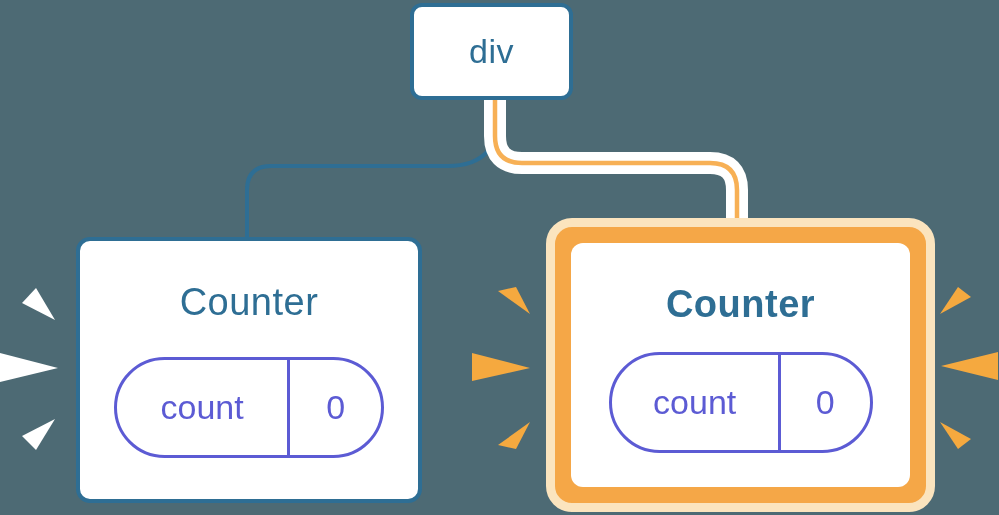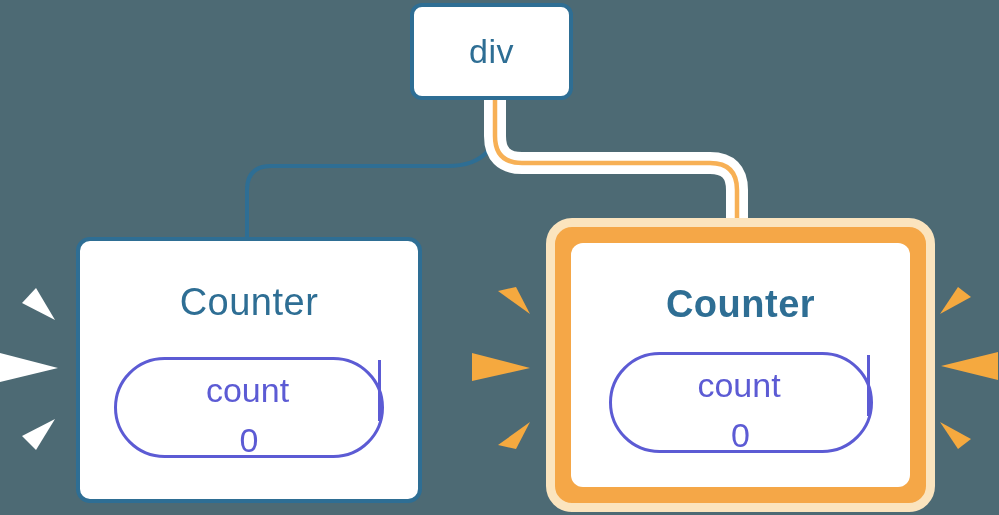--- a/index.html
+++ b/index.html
@@ -46,21 +46,21 @@
     padding-top:44px; box-sizing:border-box;
   }
   .card-title{
     color:var(--blue); font-size:38px; line-height:34px; letter-spacing:.5px;
   }
   .card-title.bold{ font-weight:bold; }
 
   
   .pill{
     box-sizing:border-box; border:3px solid var(--purple); border-radius:52px;
-    background:var(--white); display:flex; align-items:stretch;flex-direction:column;
+    background:var(--white); display:flex; align-items:stretch;
   }
   .card-left .pill{ width:270px; height:101px; margin-top:38px; }
   .card-right .pill{ width:264px; height:101px; margin-top:31px; }
   .pill .key{
     flex:0 0 64.5%; display:flex; align-items:center; justify-content:center;
     border-right:3px solid var(--purple);
     color:var(--purple); font-size:34px;
   }
   .pill .value{
     flex:1; display:flex; align-items:center; justify-content:center;

